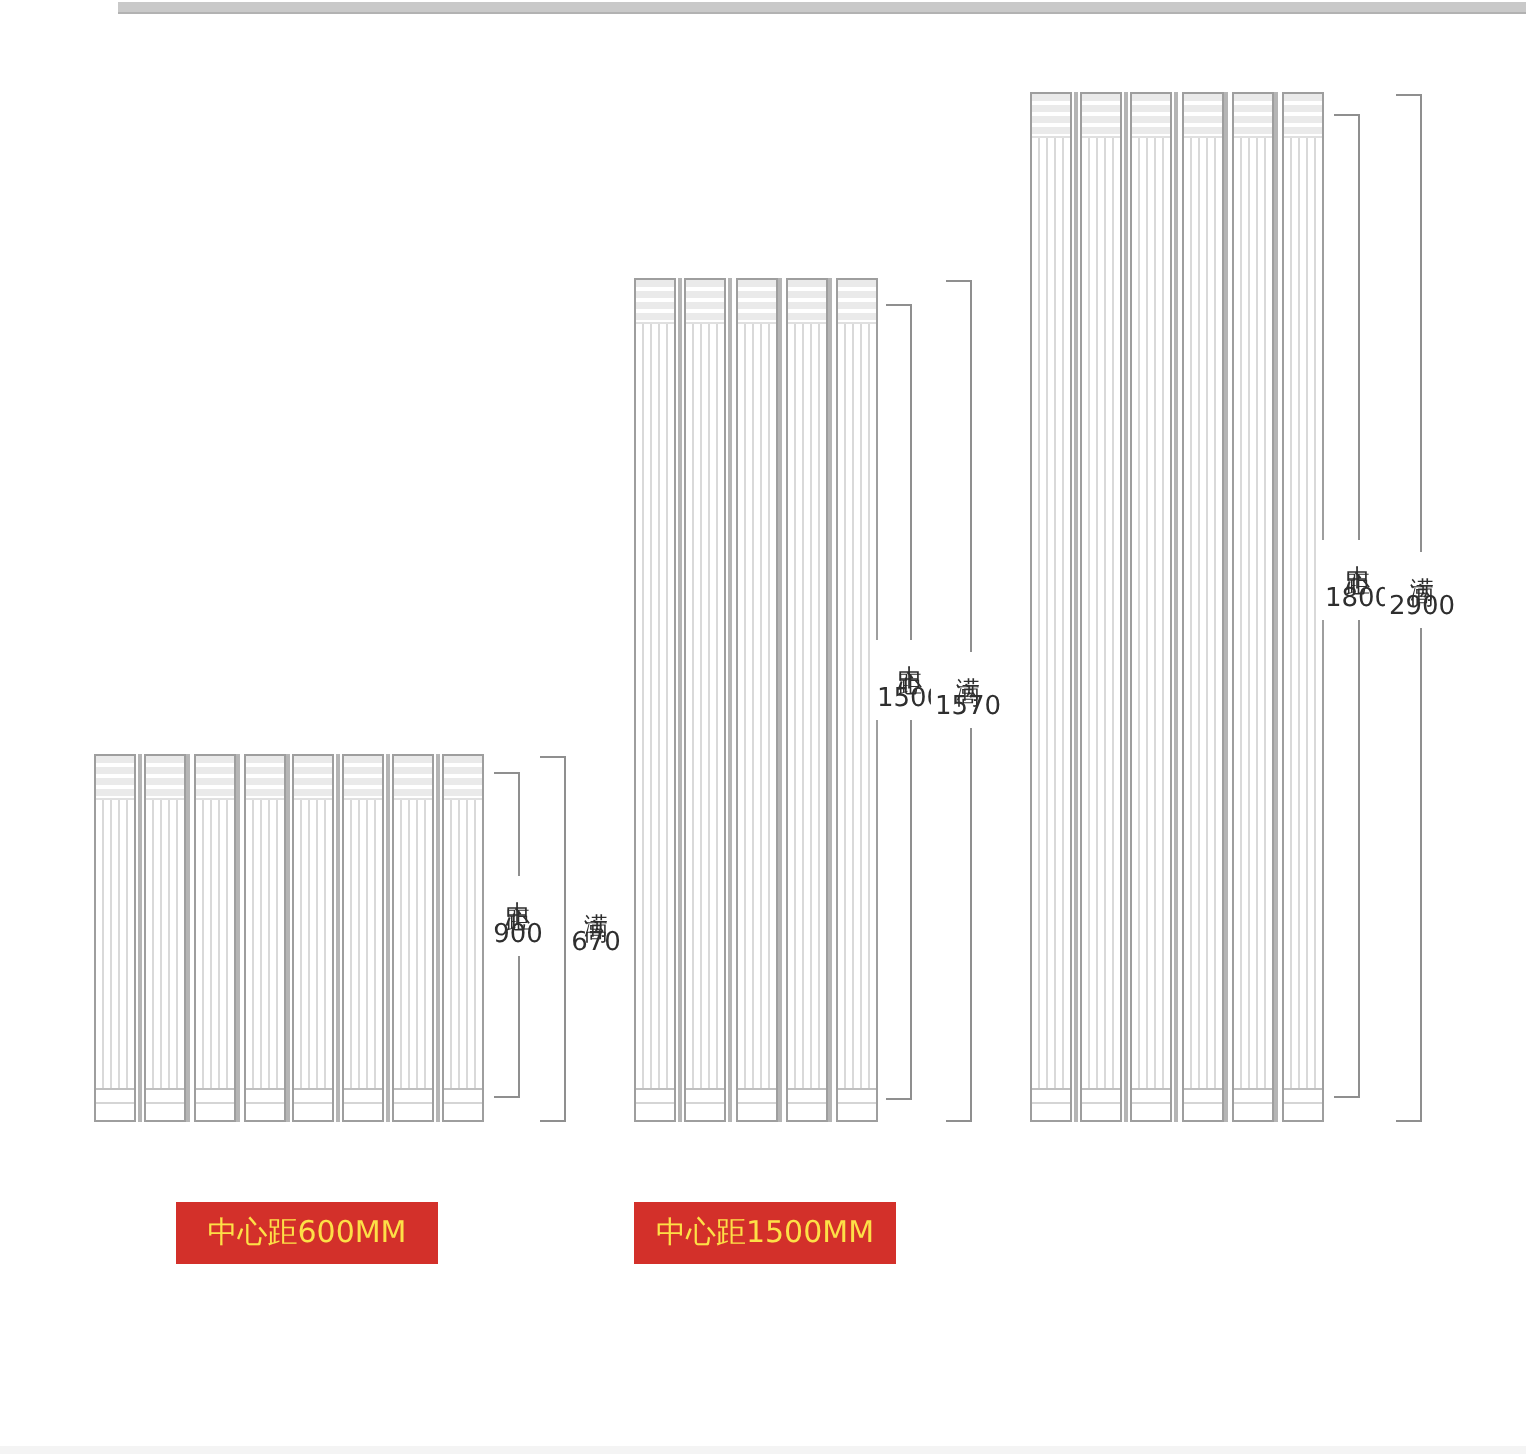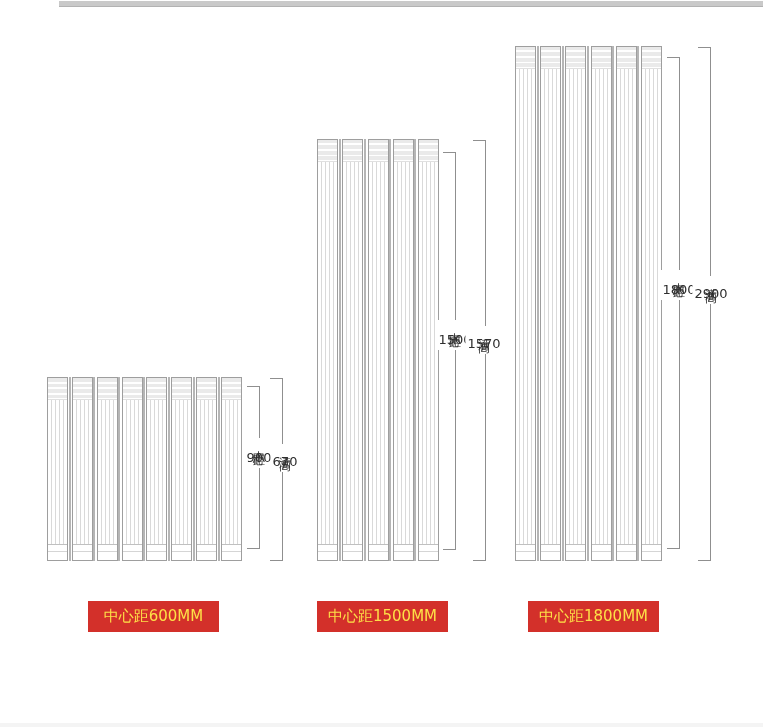--- a/index.html
+++ b/index.html
@@ -45,24 +45,24 @@
   #dim-full-1500   { left:485px; top:140px; height:421px; }
   #dim-center-1800 { left:679px; top:57px;  height:492px; }
   #dim-full-1800   { left:710px; top:47px;  height:514px; }
 
   
   .dim-label { position:absolute; transform:translateX(-50%); background:#ffffff;
                display:flex; flex-direction:column; align-items:center; padding:3px 2px;
                color:#2e2e2e; z-index:2; }
   .dim-label .vtext { writing-mode:vertical-rl; text-orientation:upright;
                       font-size:12px; letter-spacing:2px; line-height:14px; }
-  .dim-label .num { font-size:13px; margin-top:3px; white-space:nowrap; }
+  .dim-label .num { font-size:13px; margin-top:13px; white-space:nowrap; }
 
   #lab-center-600  { left:259px; top:438px; }
-  #lab-full-600    { left:285px; top:444px; }
+  #lab-full-600    { left:298px; top:444px; }
   #lab-center-1500 { left:455px; top:320px; }
   #lab-full-1500   { left:484px; top:326px; }
   #lab-center-1800 { left:679px; top:270px; }
   #lab-full-1800   { left:711px; top:276px; }
 
   
   .badge { position:absolute; top:601px; width:131px; height:31px;
            display:flex; align-items:center; justify-content:center;
            color:#fde047; font-size:15px; }
   #badge-600  { left:88px; }
@@ -206,15 +206,14 @@
     <span class="vtext">中心距</span>
     <span class="num">1800</span>
   </div>
   <div id="lab-full-1800" class="dim-label">
     <span class="vtext">满高</span>
     <span class="num">2900</span>
   </div>
 
   <div id="badge-600" class="badge" style="background: rgb(211, 48, 42);">中心距600MM</div>
   <div id="badge-1500" class="badge" style="background: rgb(211, 48, 42);">中心距1500MM</div>
-  <div id="badge-1800" class="badge" style="background: rgb(211, 48, 42);">中心距1800MM</div>
 
 </div>
 
 </body></html>

